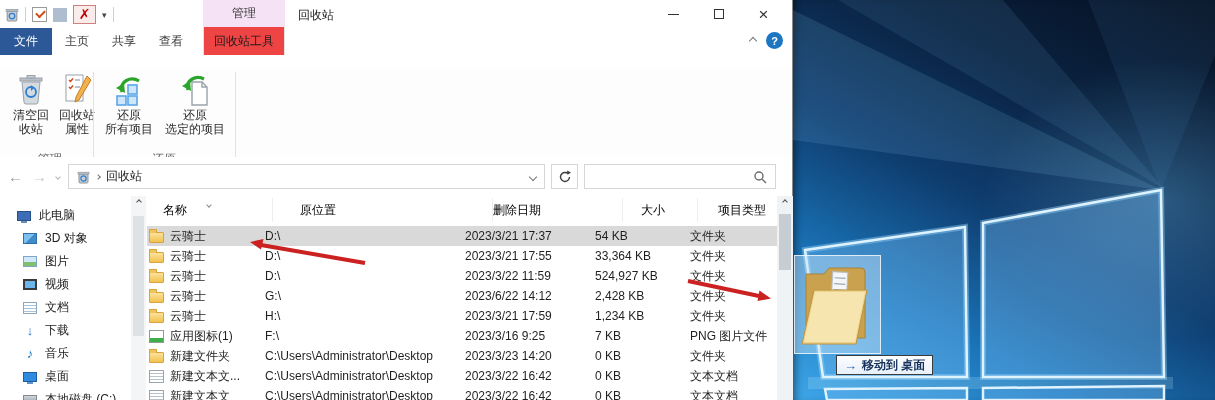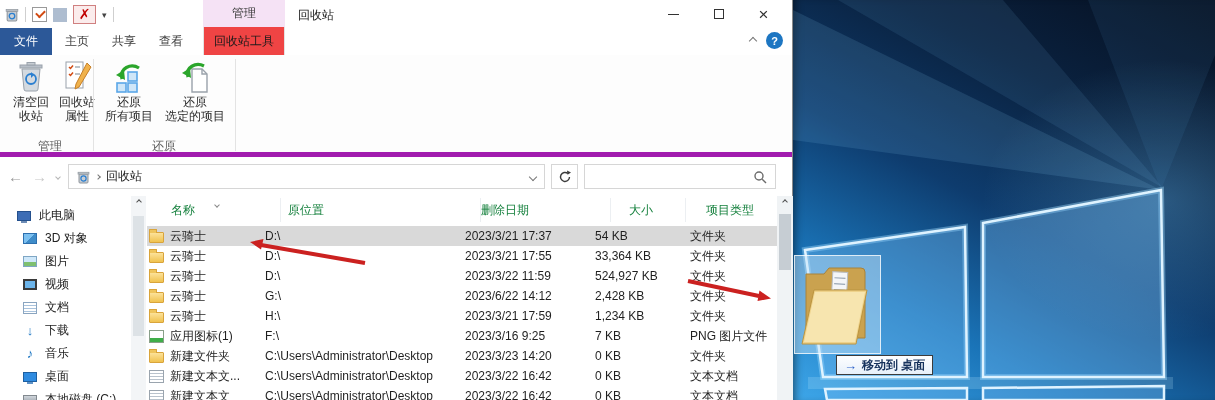--- a/index.html
+++ b/index.html
@@ -56,22 +56,22 @@
   .tab-home { left:54px; } .tab-share { left:101px; } .tab-view { left:148px; }
   .tool-tab { position:absolute; left:203px; top:-1px; width:82px; height:28px; background:#ef4444;
     border-left:1px solid #e3e3e3; border-right:1px solid #e3e3e3; display:flex;
     align-items:center; justify-content:center; color:#1a1a1a;font-family:Liberation Mono, monospace; }
   .ribbon-collapse { position:absolute; right:36px; top:10px; }
   .help-btn { position:absolute; right:9px; top:4px; width:17px; height:17px; border-radius:50%;
     background:#1d76c2; color:#fff; font-weight:bold; font-size:11px; display:flex;
     align-items:center; justify-content:center; }
 
   
-  .ribbon { position:absolute; left:0; top:55px; width:100%; height:102px; background:#fdfdfd;
-    border-bottom:5px solid #a21caf; }
+  .ribbon { position:absolute; left:0; top:68px; width:100%; height:102px; background:#fdfdfd;
+    border-bottom:2px solid #a21caf; }
   .rb-btn { position:absolute; top:4px; display:flex; flex-direction:column; align-items:center;
     gap:2px; color:#2b2b2b; }
   .rb-label { white-space:pre-line; text-align:center; line-height:14px; }
   .rb-b1 { left:8px; width:46px; } .rb-b2 { left:56px; width:42px; }
   .rb-b3 { left:98px; width:62px; } .rb-b4 { left:160px; width:70px; }
   .rb-group-label { position:absolute; top:83px; color:#5d5d5d; text-align:center; }
   .rb-g1 { left:8px; width:84px; } .rb-g2 { left:98px; width:132px; }
   .rb-sep { position:absolute; top:4px; width:1px; height:92px; background:#e3e3e3; }
   .rb-sep1 { left:93px; } .rb-sep2 { left:235px; }
 
@@ -119,25 +119,25 @@
 
   
   .side-scroll { position:absolute; left:131px; top:0; width:15px; height:204px; background:#f3f5f7; }
   .list-scroll { position:absolute; left:777px; top:0; width:16px; height:204px; background:#f0f3f5; }
   .scroll-up { position:absolute; left:0; top:4px; width:100%; display:flex; justify-content:center; }
   .side-thumb { position:absolute; left:2px; top:20px; width:11px; height:120px; background:#dde2e6; }
   .list-thumb { position:absolute; left:2px; top:18px; width:12px; height:56px; background:#c6cdd3; }
 
   
   .filelist { position:absolute; left:147px; top:0; width:630px; height:204px; }
-  .list-header { position:absolute; left:16px; top:2px; width:100%; height:24px; display:flex;
-    align-items:flex-start; color:#15803d; }
+  .list-header { position:absolute; left:8px; top:2px; width:100%; height:24px; display:flex;
+    align-items:flex-start; color:#000000; }
   .hc { position:relative; height:100%; display:flex; align-items:center; border-right:1px solid #eceff2; }
   .h-name { flex:0 0 118px; padding-left:8px; }
-  .h-loc  { flex:0 0 200px; padding-left:7px; }
+  .h-loc  { flex:0 0 200px; padding-left:7px;margin-left:20px; }
   .h-date { flex:0 0 130px; }
   .h-size { flex:0 0 75px; padding-left:18px; }
   .h-type { flex:0 0 100px; margin-left:20px; border-right:none; }
   .sort-chev { position:absolute; left:52px; top:-2px; }
   .rows { position:absolute; left:0; top:30px; width:100%; }
   .row { display:flex; align-items:center; height:20px; color:#1f1f1f; }
   .row.selected { background:#d9d9d9; }
   .c-name { flex:0 0 118px; display:flex; align-items:center; gap:6px; padding-left:2px; overflow:hidden; white-space:nowrap; }
   .c-loc  { flex:0 0 200px; overflow:hidden; white-space:nowrap; }
   .c-date { flex:0 0 130px; }

